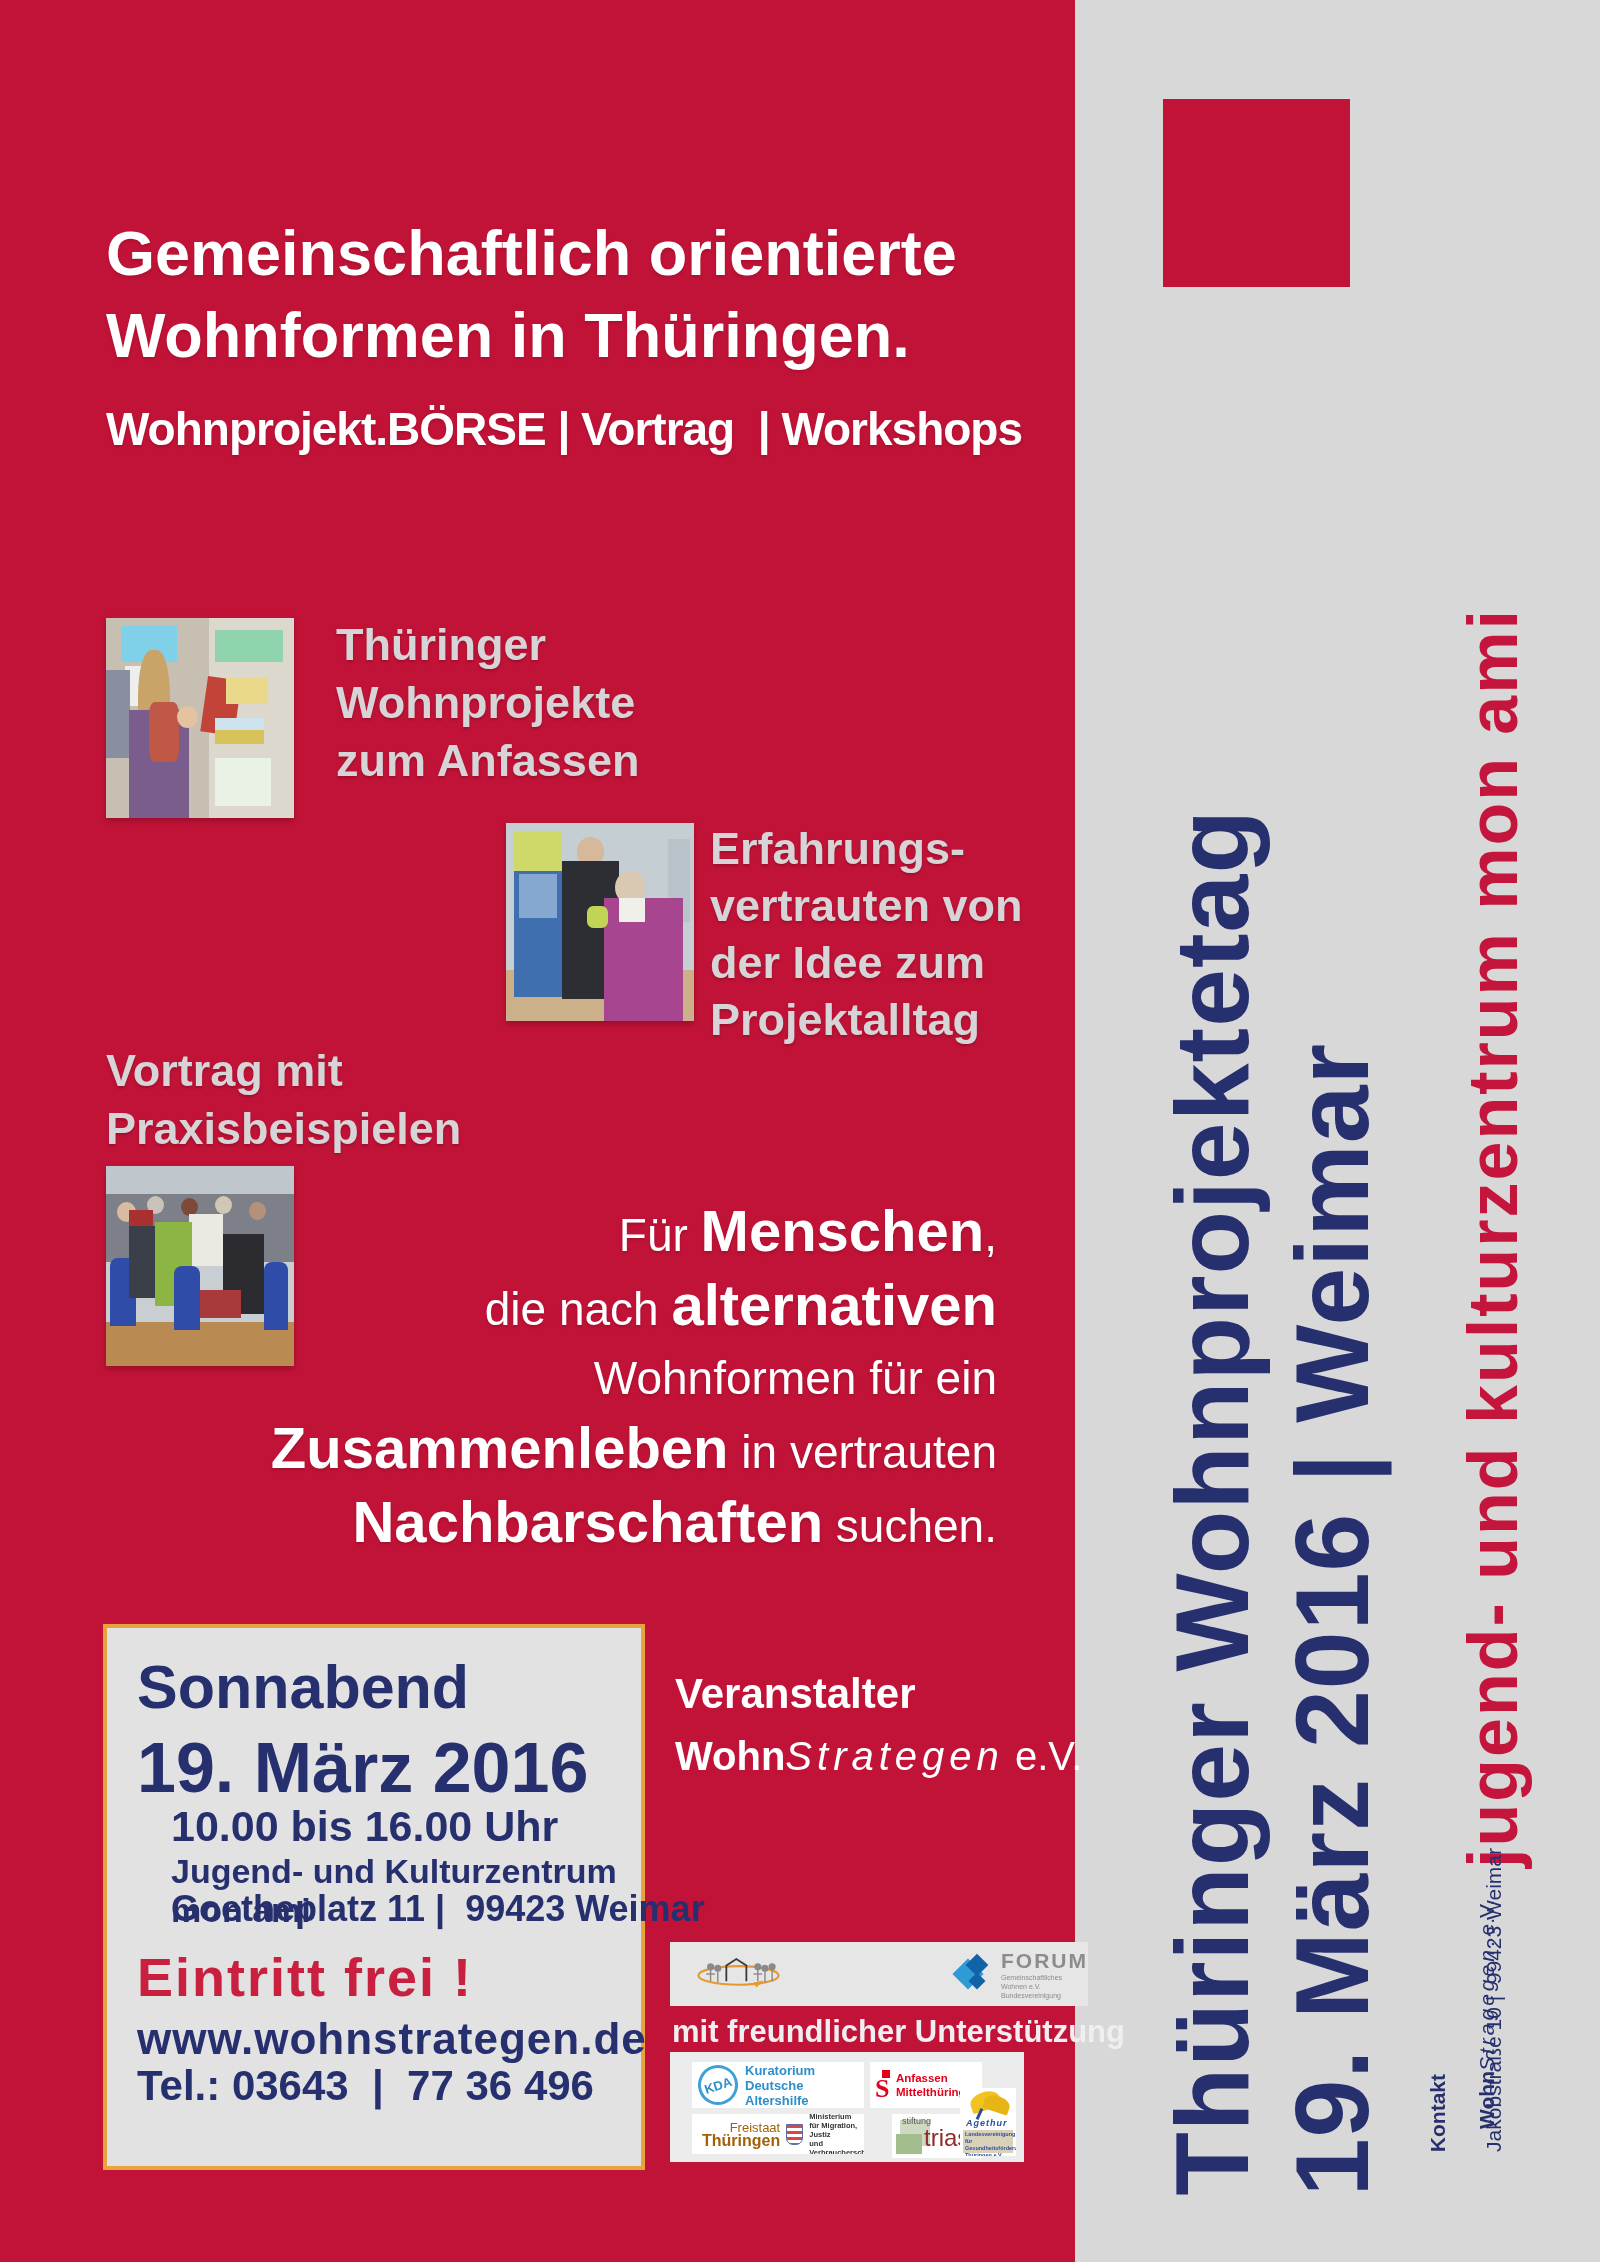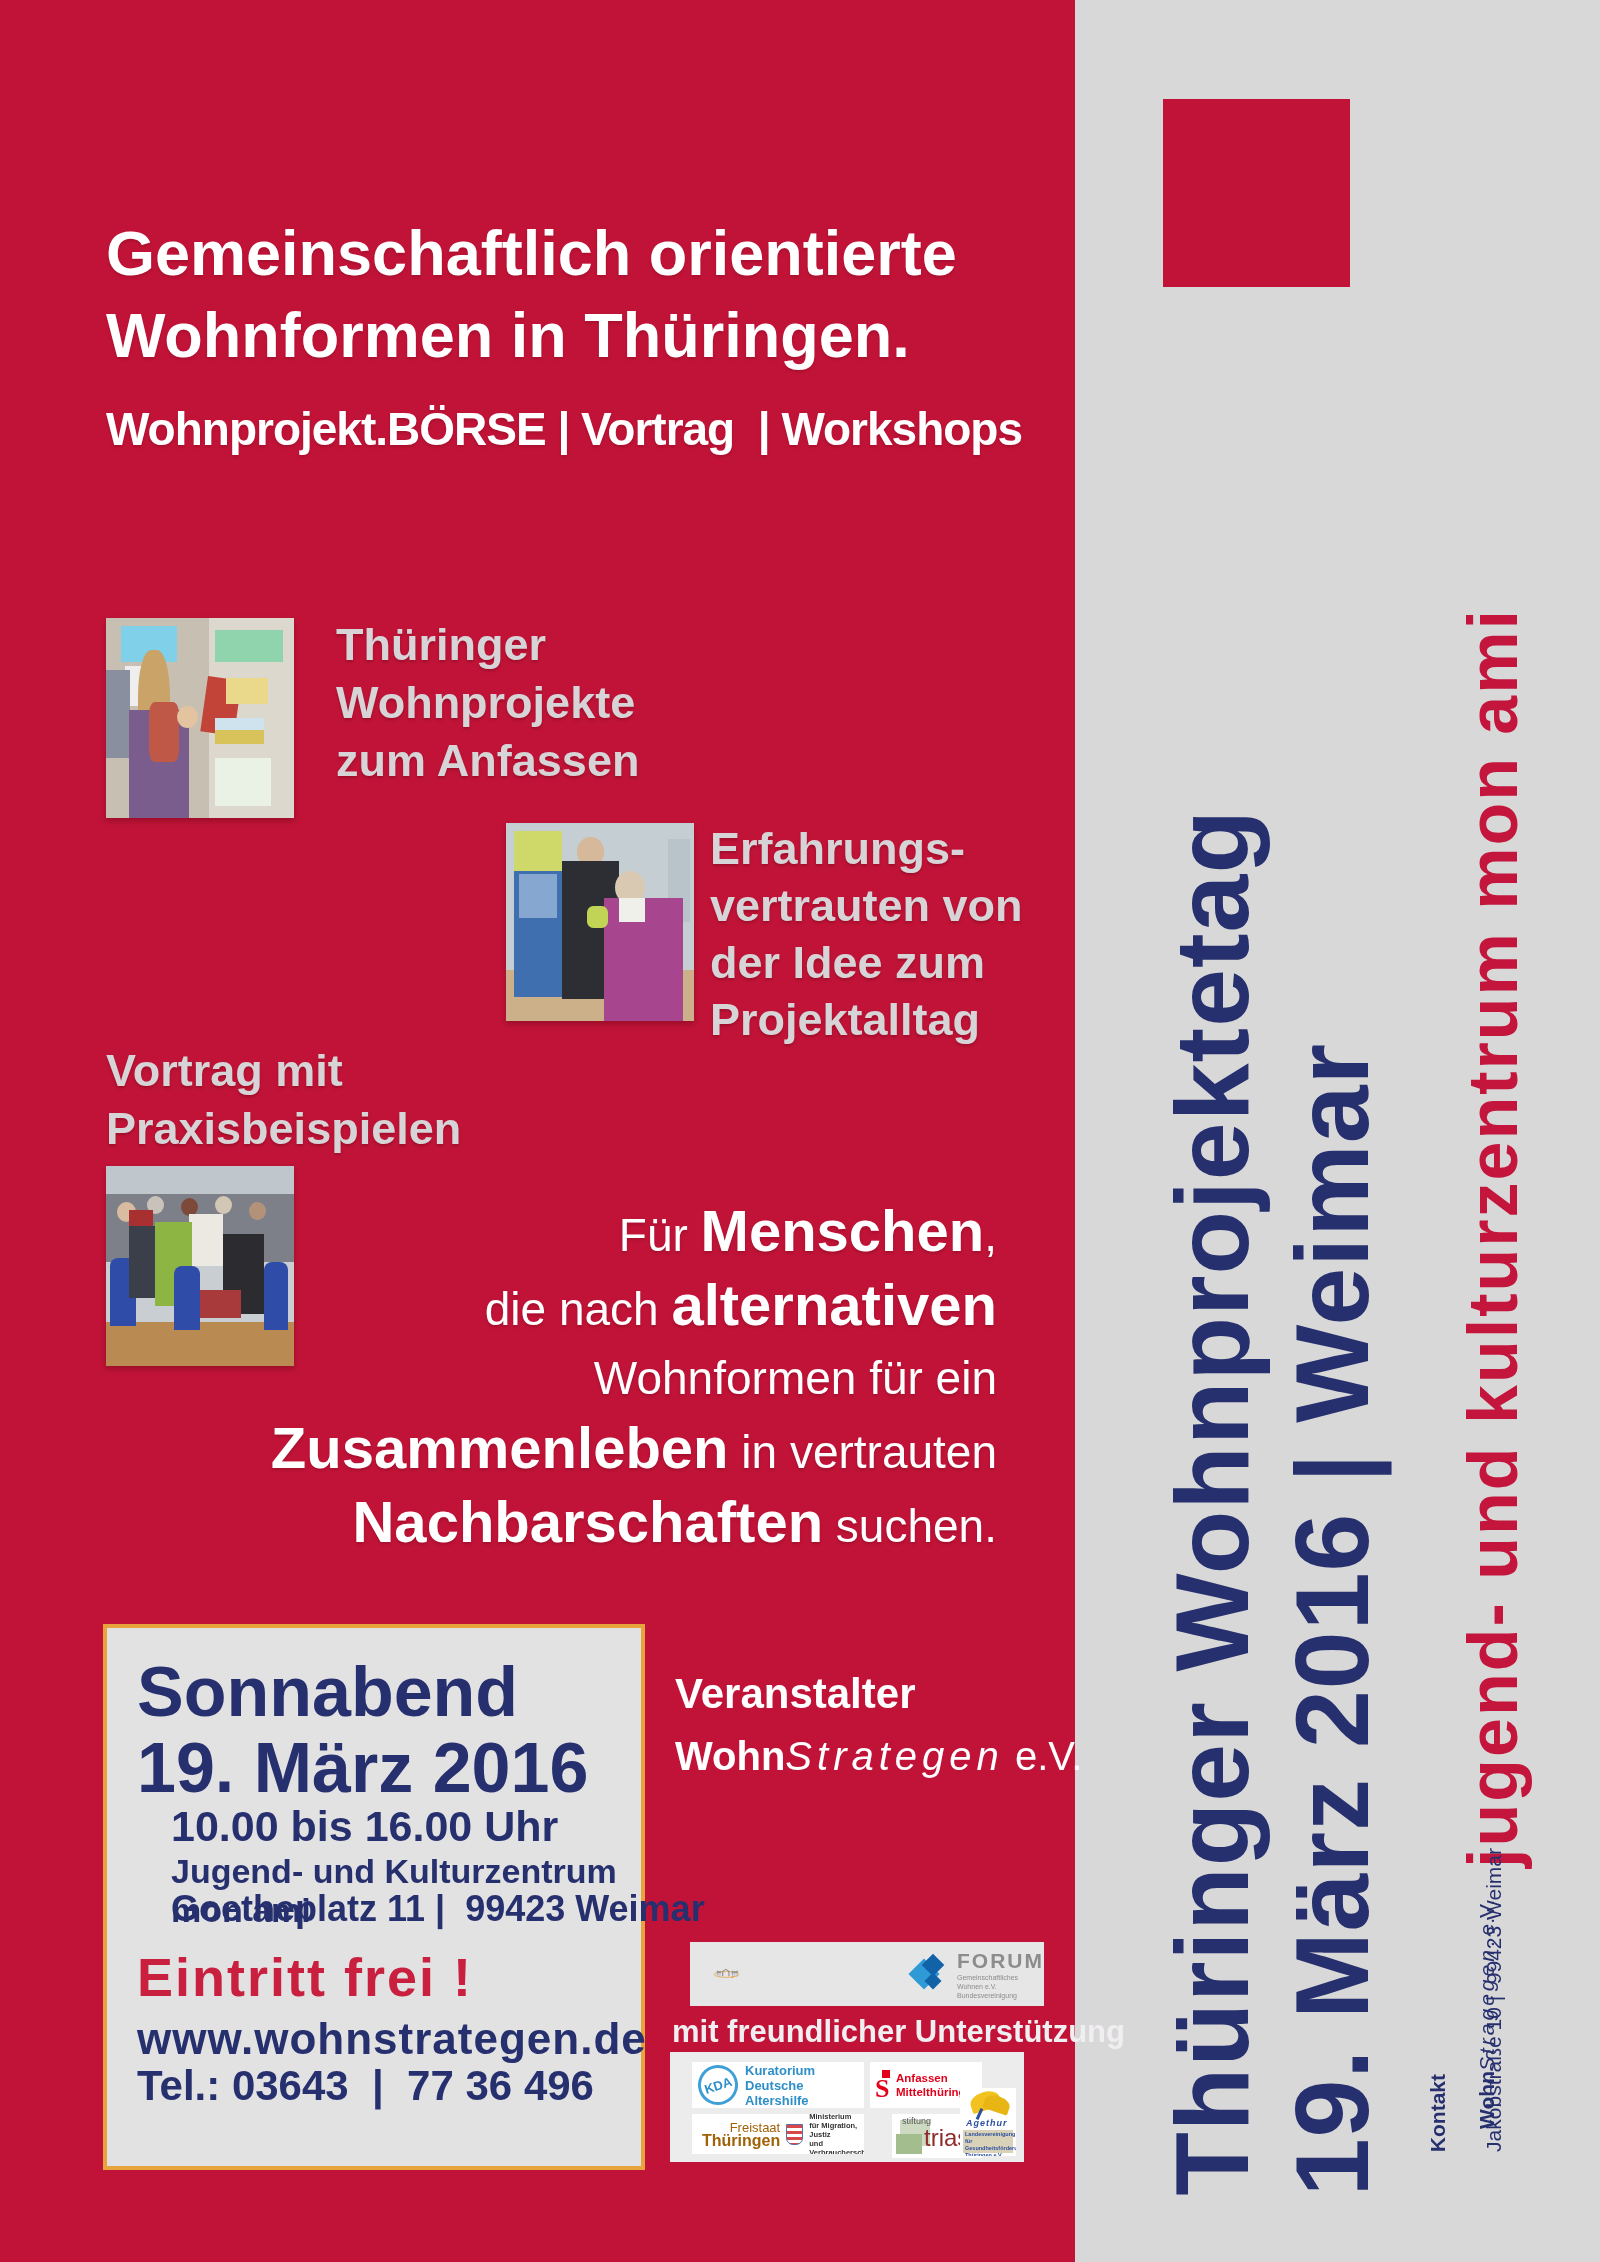--- a/index.html
+++ b/index.html
@@ -45,39 +45,39 @@
   }
   .audience .line{line-height:69px;}
   .audience b{font-size:58px;font-weight:700;}
 
   
   .info-box{
     position:absolute;left:103px;top:1624px;width:542px;height:546px;
     box-sizing:border-box;background:#e2e2e2;border:4px solid #e7a43c;
   }
   .info-box div{position:absolute;color:#27306e;}
-  .ib-day    {left:30px;top:24px;font-size:70px;font-weight:700;}
+  .ib-day    {left:30px;top:24px;font-size:61px;font-weight:700;}
   .ib-date   {left:30px;top:100px;font-size:70px;font-weight:700;}
   .ib-time   {left:64px;top:174px;font-size:43px;font-weight:700;}
   .ib-venue  {left:64px;top:224px;font-size:34px;font-weight:600;}
   .ib-addr   {left:64px;top:260px;font-size:36px;font-weight:700;}
   .ib-free   {left:30px;top:318px;font-size:54px;font-weight:700;letter-spacing:2px;color:#c9203f !important;}
   .ib-web    {left:30px;top:386px;font-size:44px;font-weight:700;letter-spacing:1px;}
   .ib-tel    {left:30px;top:434px;font-size:42px;font-weight:700;}
 
   
   .org-heading{position:absolute;left:675px;top:1670px;font-size:42px;font-weight:700;color:#fff;}
   .org-name{position:absolute;left:675px;top:1734px;font-size:40px;color:#fff;}
   .org-name .bold{font-weight:700;}
   .org-name .it{font-style:italic;letter-spacing:5px;}
   .org-para{position:absolute;left:675px;top:1790px;font-size:32px;line-height:38px;color:#f4f2f3;font-weight:400;}
 
   .logo-strip1{
-    position:absolute;left:670px;top:1942px;width:354px;height:64px;background:#e6e6e6;
-    display:flex;align-items:center;margin-left:20px;
+    position:absolute;left:670px;top:1942px;width:418px;height:64px;background:#e6e6e6;
+    display:flex;align-items:center;
   }
   .support{position:absolute;left:672px;top:2014px;font-size:31px;font-weight:700;color:#f0eef0;}
   .logo-box2{position:absolute;left:670px;top:2052px;width:354px;height:110px;background:#ececec;}
   .tile{position:absolute;background:#ffffff;overflow:hidden;}
 
   
   .forum-wrap{display:flex;align-items:center;margin-left:170px;}
   .forum-icon{position:relative;width:38px;height:38px;flex:0 0 38px;}
   .forum-icon .d1{position:absolute;left:2px;top:8px;width:22px;height:22px;background:#2e9bd6;transform:rotate(45deg);}
   .forum-icon .d2{position:absolute;left:14px;top:2px;width:16px;height:16px;background:#1262a8;transform:rotate(45deg);}

